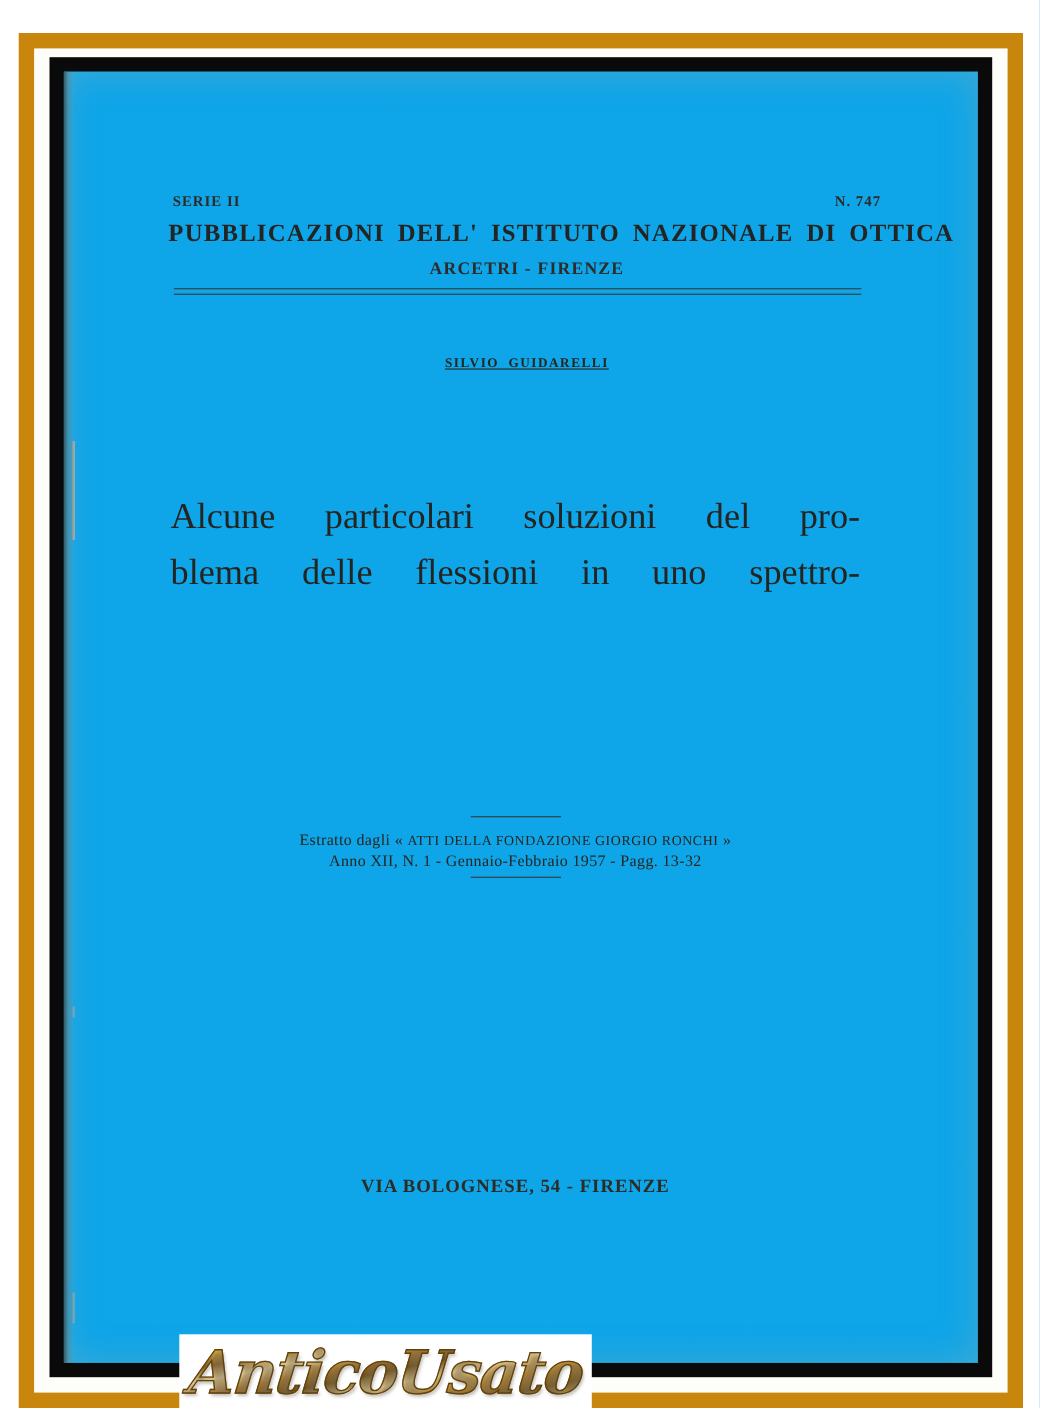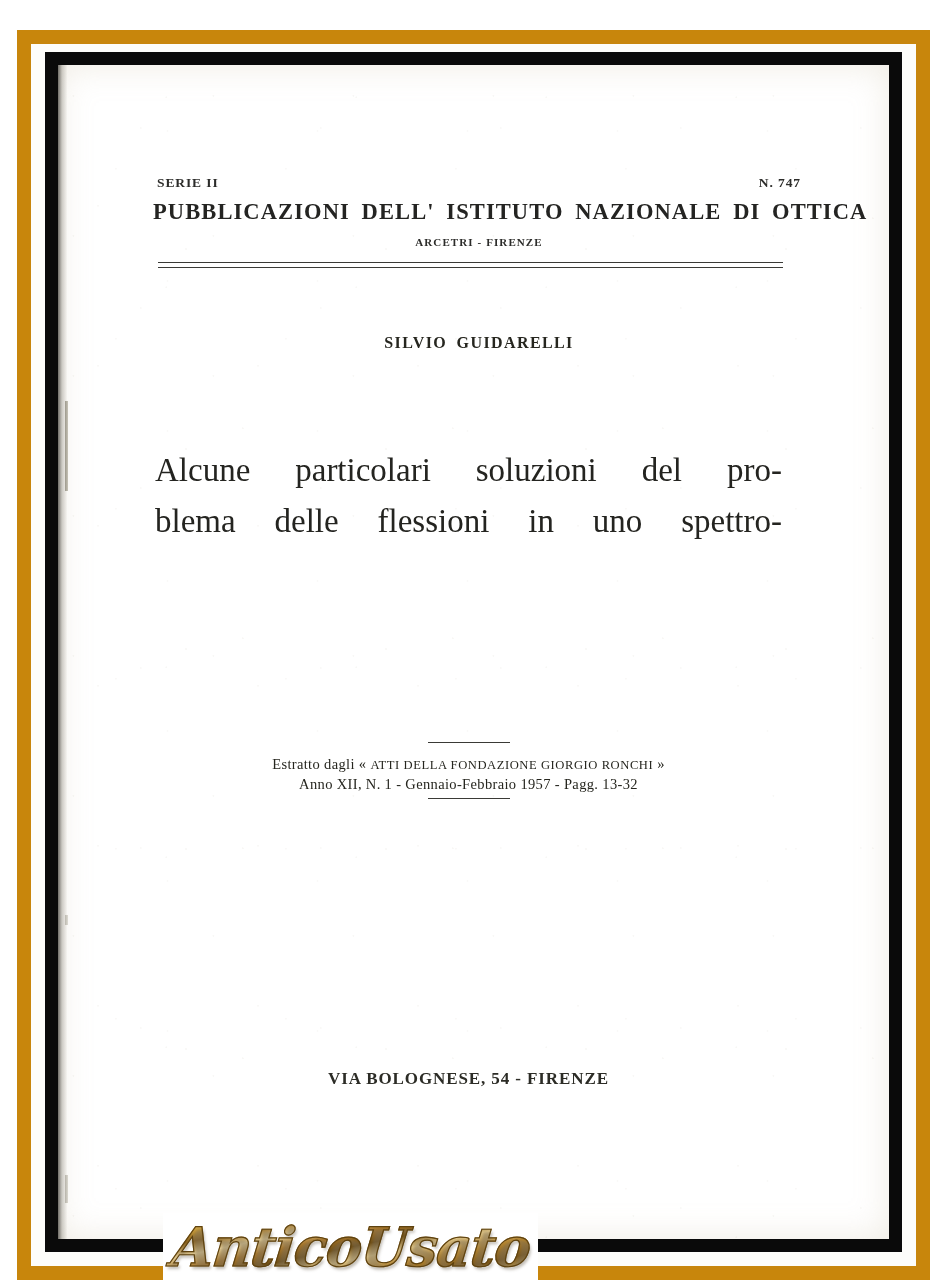--- a/index.html
+++ b/index.html
@@ -44,21 +44,21 @@
     background: #0a0a0a;
   }
 
   
   .paper {
     position: absolute;
     left: 13px;
     top: 13px;
     right: 13px;
     bottom: 13px;
-    background: #ffffff;
+    background: #0ea5e9;
     background-image:
       radial-gradient(circle at 18% 12%, rgba(255,255,255,0.55) 0%, rgba(255,255,255,0) 42%),
       radial-gradient(circle at 82% 78%, rgba(214,204,178,0.30) 0%, rgba(214,204,178,0) 46%),
       linear-gradient(105deg, #f6f1e1 0%, #f2ecd9 48%, # efe9d4 100%);
     box-shadow: inset 0 0 34px rgba(196,184,152,0.28);
     overflow: hidden;
   }
   
   .paper::after {
     content: "";
@@ -138,21 +138,21 @@
     white-space: nowrap;
   }
 
   .arcetri {
     position: absolute;
     left: 95px;
     right: 84px;
     top: 171px;
     text-align: center;
     font-weight: bold;
-    font-size: 11px;
+    font-size: 16px;
     letter-spacing: 1.1px;
     color: #2c2c2a;
   }
 
   .rule-double {
     position: absolute;
     left: 100px;
     width: 625px;
     top: 197px;
     height: 6px;
@@ -161,27 +161,28 @@
     display: block;
     height: 1px;
     background: #3a3a36;
   }
   .rule-double i + i { margin-top: 4px; }
 
   .author {
     position: absolute;
     left: 95px;
     right: 84px;
-    top: 269px;
-    text-align: center;
-    font-weight: bold;
-    font-size: 16px;
+    top: 258px;
+    text-align: center;
+    font-weight: bold;
+    font-size: 12px;
     letter-spacing: 1.4px;
     word-spacing: 4px;
     color: #26261f;
+    text-decoration: underline;
   }
 
   .title {
     position: absolute;
     left: 97px;
     width: 627px;
     top: 380px;
     text-align: center;
     font-size: 33px;
     line-height: 51px;

